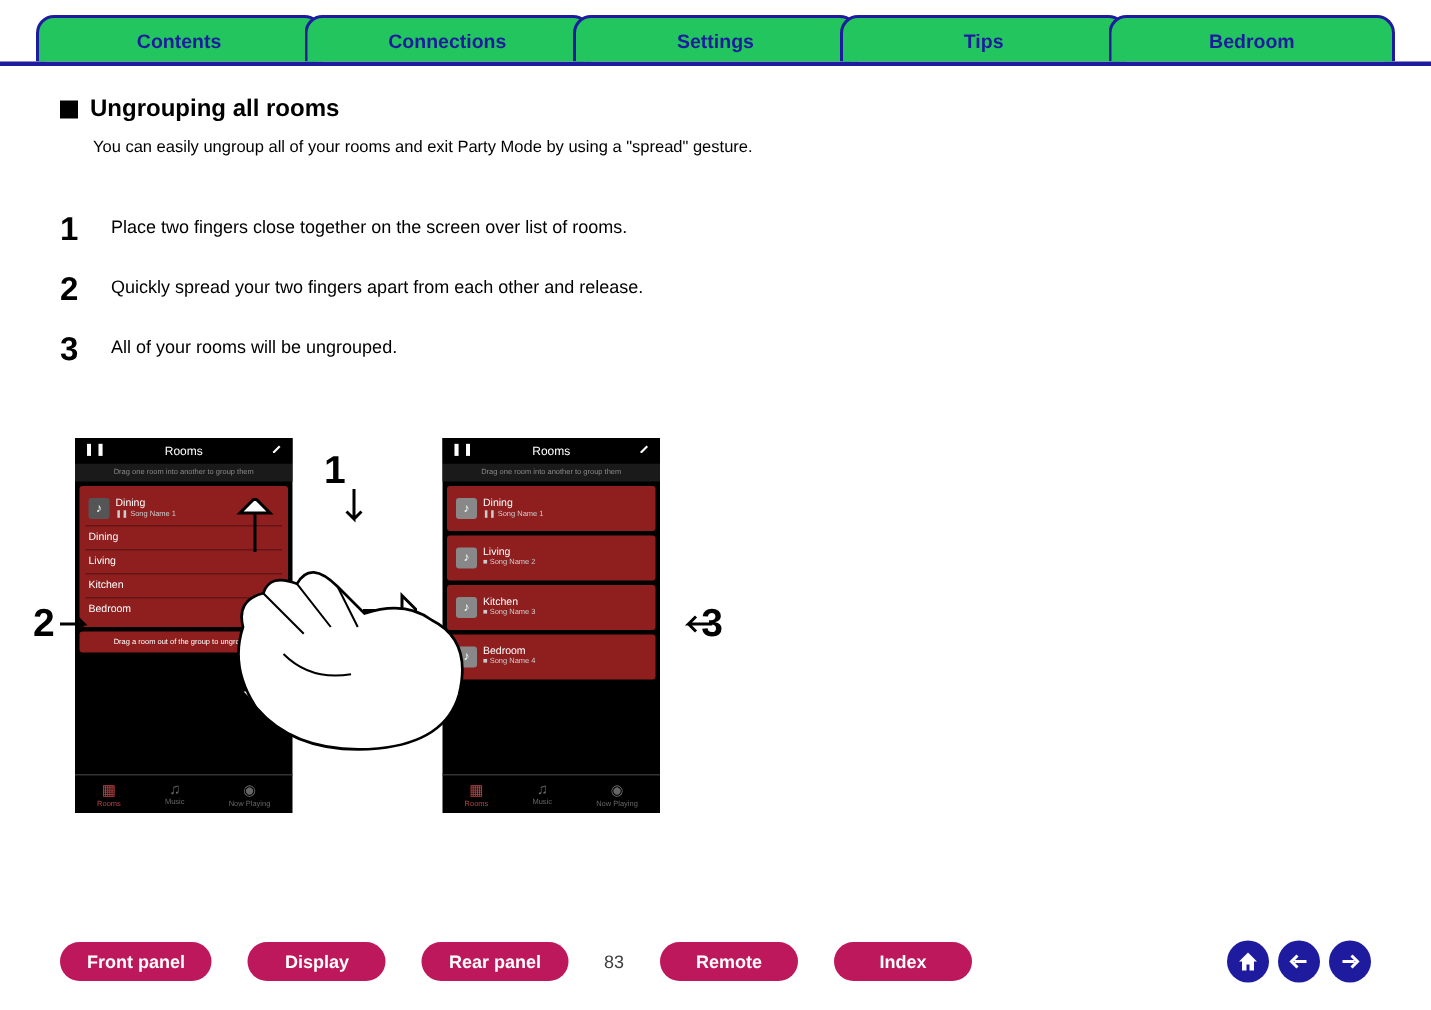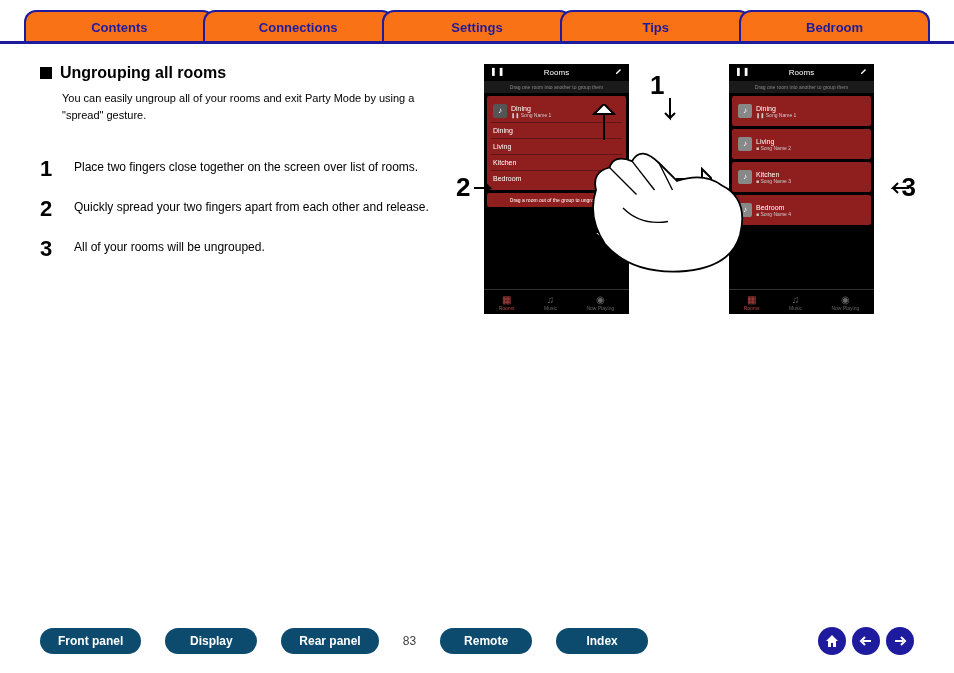--- a/index.html
+++ b/index.html
@@ -1,25 +1,25 @@
 <!DOCTYPE html>
 <html><head>
 <meta charset="utf-8">
 <style>
   * { box-sizing: border-box; margin: 0; padding: 0; }
   body { font-family: Arial, Helvetica, sans-serif; background: #fff; width: 954px; height: 673px; position: relative; overflow: hidden; }
   
   
   .tabs { display: flex; justify-content: center; gap: -2px; padding: 10px 30px 0; border-bottom: 3px solid #1e1b9e; }
-  .tab { flex: 1; text-align: center; padding: 8px 4px 6px; font-weight: bold; font-size: 13px; color: #1e1b9e; background: #f97316; border: 2px solid #1e1b9e; border-bottom: none; border-radius: 12px 12px 0 0; position: relative; cursor: pointer; margin: 0 -6px; }
+  .tab { flex: 1; text-align: center; padding: 8px 4px 6px; font-weight: bold; font-size: 13px; color: #1e1b9e; background: #22c55e; border: 2px solid #1e1b9e; border-bottom: none; border-radius: 12px 12px 0 0; position: relative; cursor: pointer; margin: 0 -6px; }
   .tab.active { background: #1e1b9e; color: #fff; z-index: 2; }
   .tab:not(.active) { z-index: 1; }
   
   
-  .content { display: flex; padding: 20px 40px 0; gap: 30px; }
+  .content { display: flex; padding: 20px 40px 0; gap: 30px; flex-direction: column; }
   .left { flex: 1; }
   .heading-row { display: flex; align-items: center; gap: 8px; margin-bottom: 8px; }
   .black-square { width: 12px; height: 12px; background: #000; }
   .heading { font-size: 16px; font-weight: bold; }
   .intro { font-size: 11px; line-height: 1.5; margin-bottom: 35px; padding-left: 22px; }
   .step { display: flex; gap: 14px; margin-bottom: 18px; }
   .step-num { font-size: 22px; font-weight: bold; line-height: 1; width: 20px; }
   .step-text { font-size: 12px; font-weight: normal; line-height: 1.5; flex: 1; }
   
   
@@ -61,21 +61,21 @@
   .hand { position: absolute; left: 95px; top: 50px; width: 180px; height: 170px; }
   .hand svg { width: 100%; height: 100%; }
   .spread-arrow { position: absolute; }
   .sa-up { left: 115px; top: 40px; }
   .sa-down { left: 115px; top: 140px; }
   .sa-right { left: 200px; top: 100px; }
   
   
   .bottom { position: absolute; bottom: 18px; left: 0; right: 0; display: flex; align-items: center; justify-content: space-between; padding: 0 40px; }
   .bgroup { display: flex; gap: 24px; align-items: center; }
-  .pill { background: #0c4a6e; color: #fff; font-size: 12px; font-weight: bold; padding: 6px 18px; border-radius: 14px; cursor: pointer; min-width: 92px; text-align: center; }
+  .pill { background: #be185d; color: #fff; font-size: 12px; font-weight: bold; padding: 6px 18px; border-radius: 14px; cursor: pointer; min-width: 92px; text-align: center; }
   .page-num { font-size: 12px; color: #404040; }
   .navicons { display: flex; gap: 6px; }
   .circ { width: 28px; height: 28px; border-radius: 50%; background: #1e1b9e; color: #fff; display: flex; align-items: center; justify-content: center; cursor: pointer; }
 </style>
 </head>
 <body>
 
 <div class="tabs">
   <div class="tab">Contents</div>
   <div class="tab">Connections</div>

